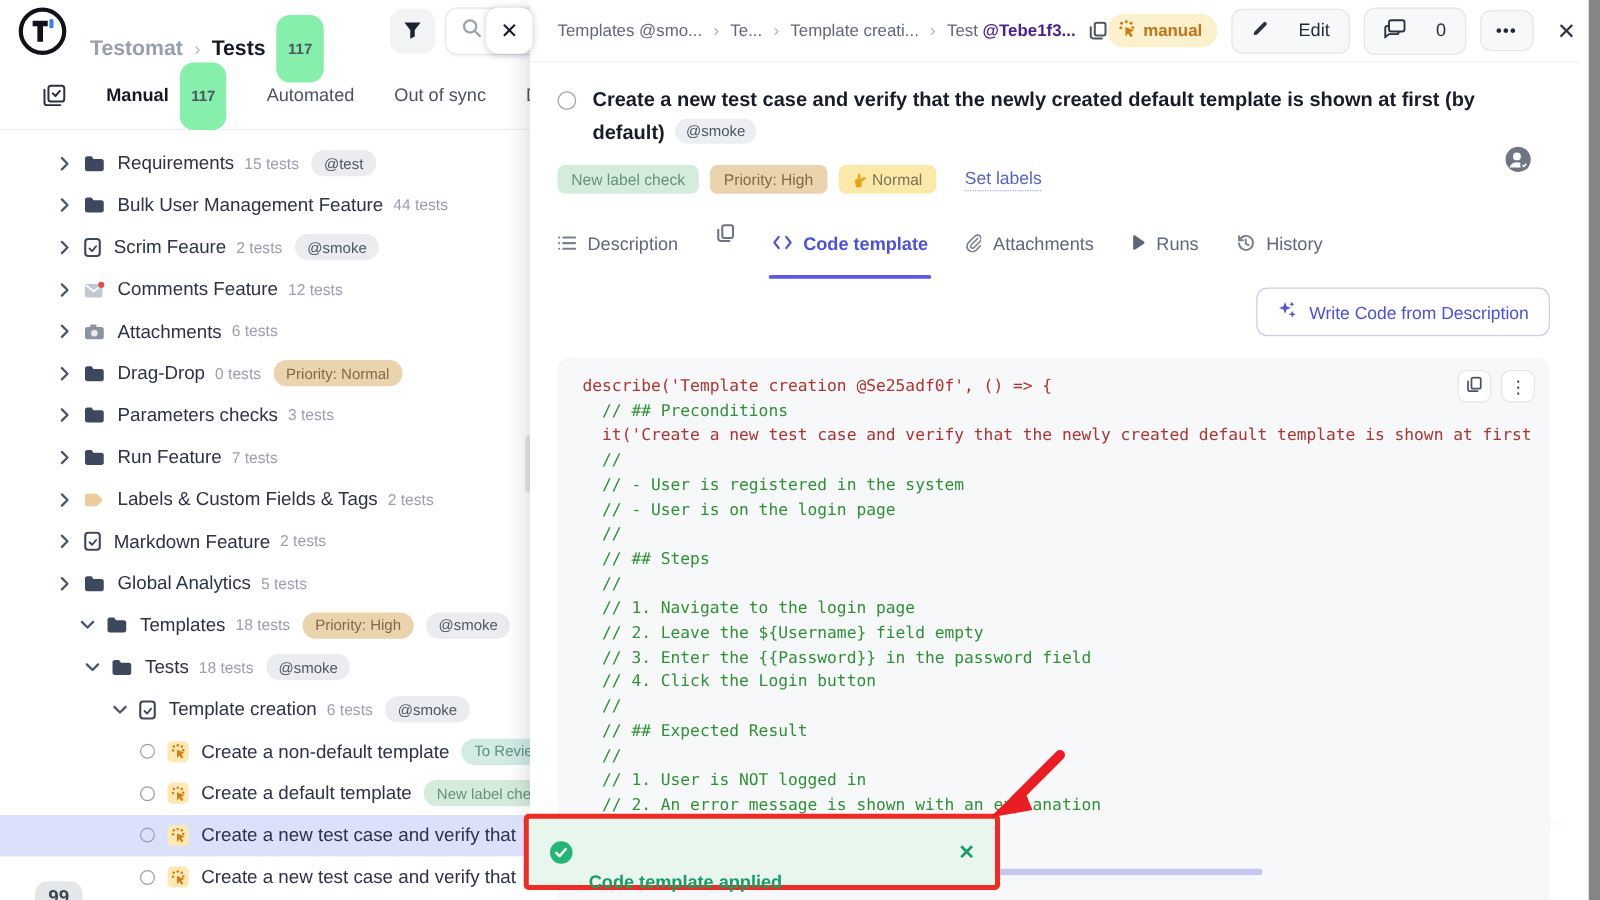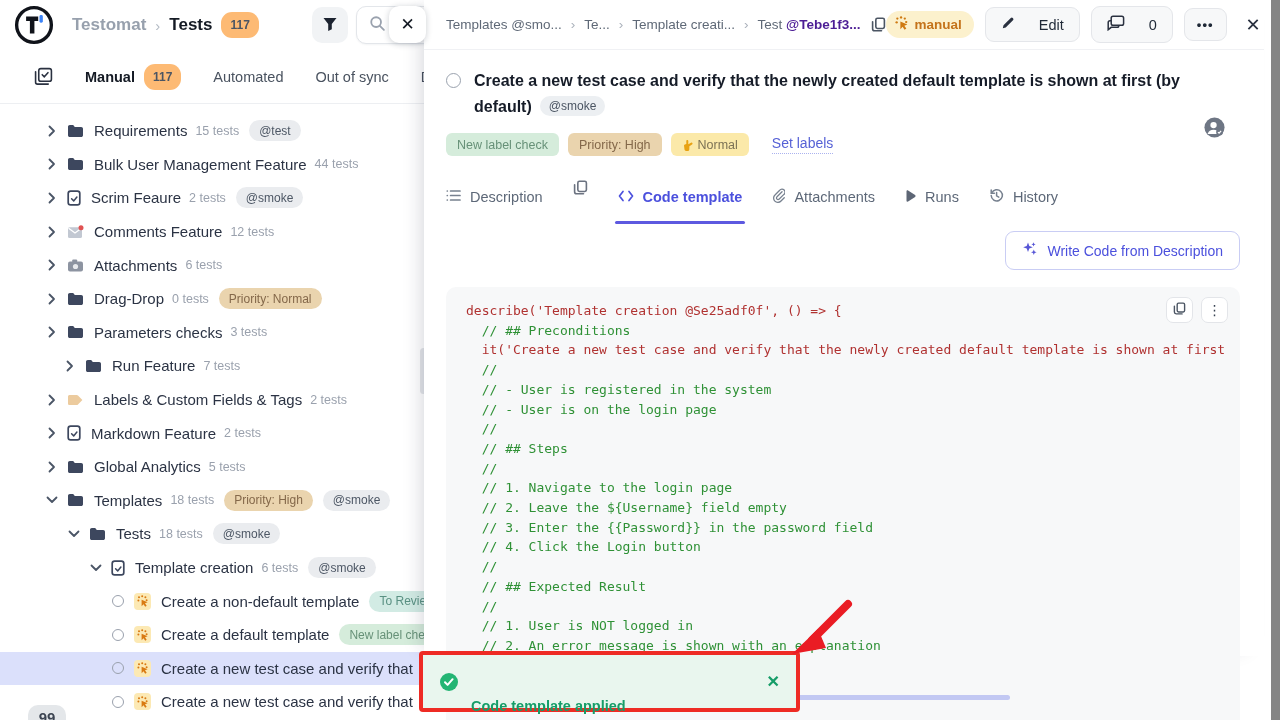--- a/index.html
+++ b/index.html
@@ -8,22 +8,22 @@
   .stage { position:relative; width:1280px; height:720px; background:#fff; overflow:hidden; }
 
   
   .sidebar { position:absolute; left:0; top:0; width:432px; height:720px; background:#fff; }
   .topbar { position:relative; height:50px; }
   .logo { position:absolute; left:14px; top:5px; }
   .brandcrumb { position:absolute; left:72px; top:12px; display:flex; align-items:center; gap:9px; }
   .brand { font-size:17px; font-weight:600; color:#97a0ad; }
   .crumb-sep { color:#b3bac4; font-size:15px; }
   .section { font-size:17px; font-weight:700; color:#141a24; }
-  .count-pill { background:#fdba74; color:#4b5563; font-size:12px; font-weight:600;
-    border-radius:11px; padding:6px 9px; }
+  .count-pill { background:#86efac; color:#4b5563; font-size:12px; font-weight:600;
+    border-radius:11px; padding:20px 9px; }
   .filter-btn { position:absolute; left:312px; top:7px; width:36px; height:36px; border:none;
     background:#f1f3f5; border-radius:10px; display:flex; align-items:center; justify-content:center; cursor:pointer;}
   .search-box { position:absolute; left:356px; top:6px; width:120px; height:38px; background:#fff;
     border:1px solid #e3e6ea; border-radius:10px; display:flex; align-items:center; padding-left:12px;
     box-shadow:0 1px 2px rgba(20,30,50,.05); }
   .float-close { position:absolute; left:389px; top:6px; width:37px; height:37px; background:#fff;
     border:none; border-radius:10px; box-shadow:0 1px 6px rgba(20,30,50,.22); z-index:40;
     font-size:17px; color:#141a24; display:flex; align-items:center; justify-content:center; cursor:pointer;}
   .filter-tabs { position:absolute; left:0; top:50px; width:432px; height:54px;
     border-bottom:1px solid #edeff2; display:flex; align-items:center; gap:32px; padding-left:34px; }
@@ -265,21 +265,21 @@
             </svg>
           </span>
           <span class="ticon">
             <svg width="17" height="14" viewBox="0 0 17 14">
               <path d="M1 2.8C1 1.8 1.8 1 2.8 1h3.4l1.6 2.1h6.4c1 0 1.8.8 1.8 1.8v6.3c0 1-.8 1.8-1.8 1.8H2.8c-1 0-1.8-.8-1.8-1.8z" fill="#3d475e"></path>
             </svg>
           </span>
           <span class="tlabel">Parameters checks</span>
           <span class="tcount">3 tests</span>
         </div>
-        <div class="trow" style="padding-left: 64px;">
+        <div class="trow" style="padding-left: 46px;">
           <span class="chev">
             <svg width="8" height="12" viewBox="0 0 8 12">
               <path d="M1.5 1.5 6 6l-4.5 4.5" fill="none" stroke="#4a5566" stroke-width="1.8" stroke-linecap="round" stroke-linejoin="round"></path>
             </svg>
           </span>
           <span class="ticon">
             <svg width="17" height="14" viewBox="0 0 17 14">
               <path d="M1 2.8C1 1.8 1.8 1 2.8 1h3.4l1.6 2.1h6.4c1 0 1.8.8 1.8 1.8v6.3c0 1-.8 1.8-1.8 1.8H2.8c-1 0-1.8-.8-1.8-1.8z" fill="#3d475e"></path>
             </svg>
           </span>
@@ -322,21 +322,21 @@
             </svg>
           </span>
           <span class="ticon">
             <svg width="17" height="14" viewBox="0 0 17 14">
               <path d="M1 2.8C1 1.8 1.8 1 2.8 1h3.4l1.6 2.1h6.4c1 0 1.8.8 1.8 1.8v6.3c0 1-.8 1.8-1.8 1.8H2.8c-1 0-1.8-.8-1.8-1.8z" fill="#3d475e"></path>
             </svg>
           </span>
           <span class="tlabel">Global Analytics</span>
           <span class="tcount">5 tests</span>
         </div>
-        <div class="trow" style="padding-left: 46px;">
+        <div class="trow" style="padding-left: 64px;">
           <span class="chev">
             <svg width="12" height="8" viewBox="0 0 12 8">
               <path d="M1.5 1.5 6 6l4.5-4.5" fill="none" stroke="#4a5566" stroke-width="1.8" stroke-linecap="round" stroke-linejoin="round"></path>
             </svg>
           </span>
           <span class="ticon">
             <svg width="17" height="14" viewBox="0 0 17 14">
               <path d="M1 2.8C1 1.8 1.8 1 2.8 1h3.4l1.6 2.1h6.4c1 0 1.8.8 1.8 1.8v6.3c0 1-.8 1.8-1.8 1.8H2.8c-1 0-1.8-.8-1.8-1.8z" fill="#3d475e"></path>
             </svg>
           </span>

